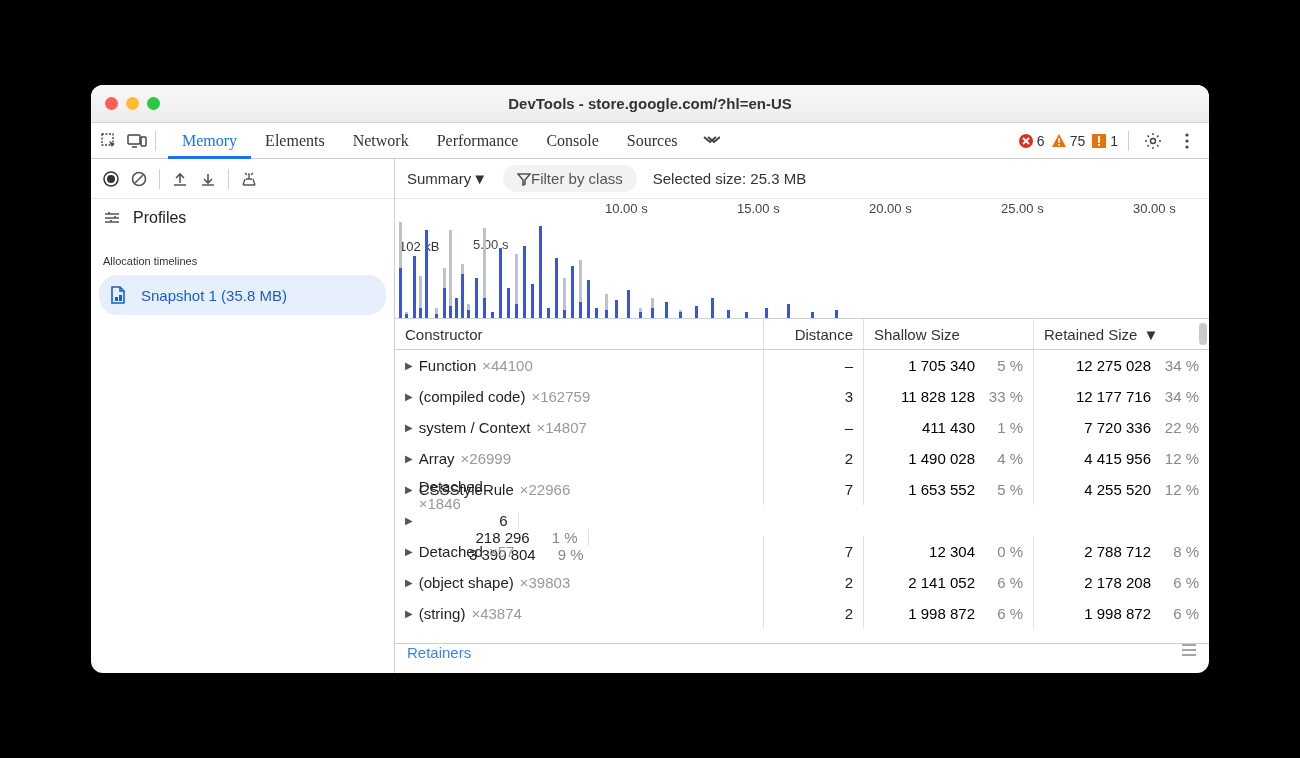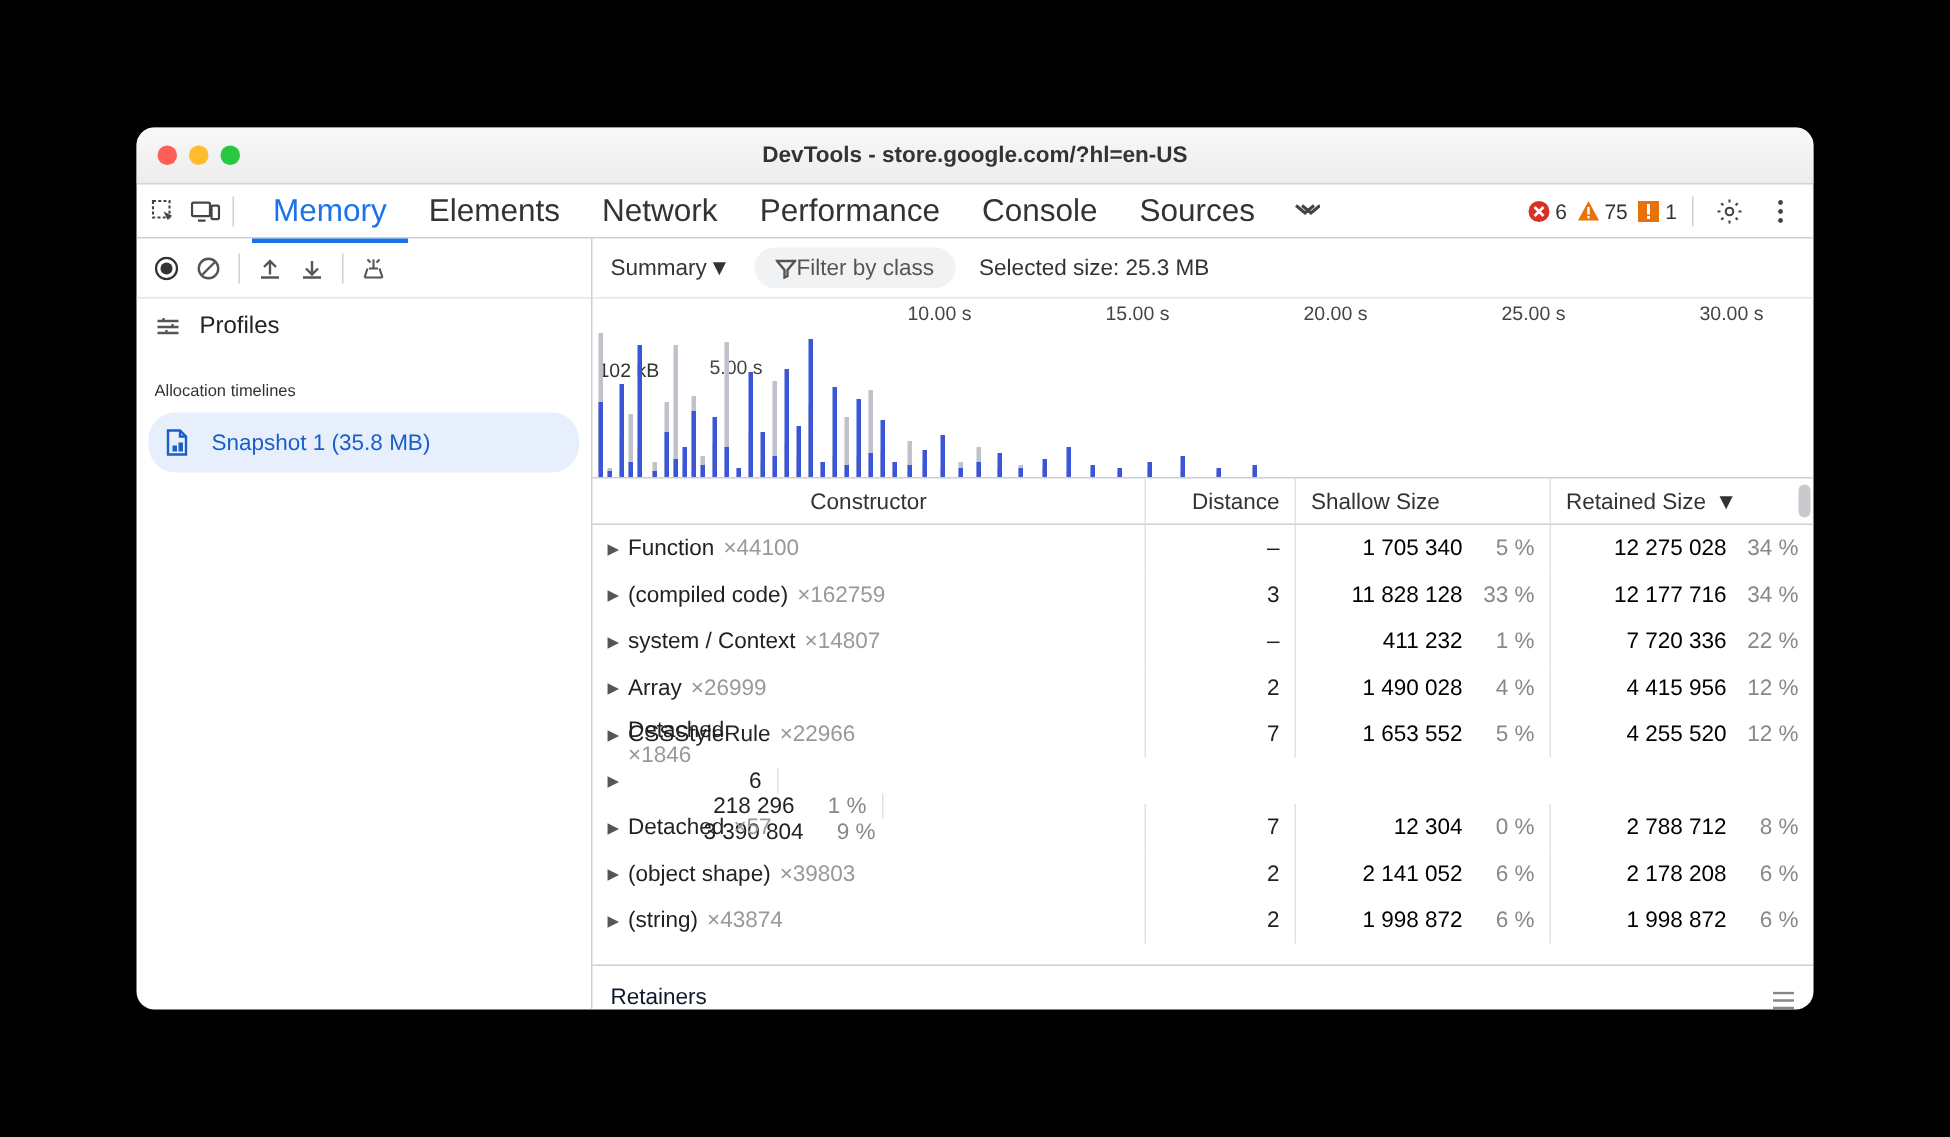--- a/index.html
+++ b/index.html
@@ -5,21 +5,21 @@
 * { margin: 0; padding: 0; box-sizing: border-box; font-family: -apple-system, BlinkMacSystemFont, "Segoe UI", Helvetica, Arial, sans-serif; }
 body { background: #000; width: 1300px; height: 758px; display: flex; align-items: center; justify-content: center; }
 .window { width: 1118px; height: 588px; background: #fff; border-radius: 12px; overflow: hidden; box-shadow: 0 20px 60px rgba(0,0,0,.5); display: flex; flex-direction: column; }
 .titlebar { height: 38px; background: linear-gradient(#f8f8f8,#ededed); display: flex; align-items: center; padding: 0 14px; border-bottom: 1px solid #d3d3d3; position: relative; }
 .traffic { display: flex; gap: 8px; }
 .tlc { width: 13px; height: 13px; border-radius: 50%; }
 .wtitle { position: absolute; left: 0; right: 0; text-align: center; font-size: 15px; font-weight: 700; color: #333; pointer-events: none; }
 .toolbar { height: 36px; display: flex; align-items: center; border-bottom: 1px solid #ccd0d3; padding: 0 4px; }
 .tb-ico { width: 28px; height: 28px; display: flex; align-items: center; justify-content: center; cursor: pointer; color: #444; }
 .tabs { display: flex; gap: 0; margin-left: 8px; }
-.tab { padding: 9px 14px 7px; font-size: 21px; color: #333; cursor: pointer; }
+.tab { padding: 9px 14px 7px; font-size: 16px; color: #333; cursor: pointer; font-family: Liberation Serif, serif; }
 .tab.active { color: #1a73e8; border-bottom: 3px solid #1a73e8; padding-bottom: 6px; }
 .tb-right { margin-left: auto; display: flex; align-items: center; gap: 6px; padding-right: 4px; }
 .stat { display: flex; align-items: center; gap: 3px; font-size: 14px; color: #333; }
 .stat .ico { width: 16px; height: 16px; }
 .divider-v { width: 1px; height: 20px; background: #ccd0d3; margin: 0 4px; }
 .content { flex: 1; display: flex; min-height: 0; }
 .sidebar { width: 304px; border-right: 1px solid #ccd0d3; display: flex; flex-direction: column; }
 .sb-tools { height: 40px; display: flex; align-items: center; padding: 0 6px; border-bottom: 1px solid #e4e6e8; }
 .sb-tools .tb-ico { color: #555; }
 .sb-tools .divider-v { margin: 0 6px; }
@@ -33,39 +33,39 @@
 .filter-pill { display: flex; align-items: center; gap: 0; background: #f0f2f4; border-radius: 16px; padding: 5px 14px; cursor: text; }
 .chart-area { height: 120px; position: relative; border-bottom: 1px solid #ccd0d3; overflow: hidden; }
 .chart-ticks { position: absolute; top: 2px; left: 0; right: 0; display: flex; font-size: 13px; color: #444; }
 .chart-tick { position: absolute; }
 .chart-ylabel { position: absolute; left: 4px; top: 40px; font-size: 13px; color: #333; }
 .chart-bars { position: absolute; left: 0; right: 0; bottom: 0; height: 96px; }
 .bar { position: absolute; bottom: 0; width: 3px; }
 .bar.g { background: #bfc2c8; }
 .bar.b { background: #3a55d6; }
 .table-head { display: flex; height: 31px; align-items: center; border-bottom: 1px solid #ccd0d3; font-size: 15px; color: #333; }
-.th { padding: 0 10px; border-right: 1px solid #e0e2e5; height: 100%; display: flex; align-items: center; justify-content: center; }
+.th { padding: 0 10px; border-right: 1px solid #e0e2e5; height: 100%; display: flex; align-items: center; }
 .th:last-child { border-right: 0; }
 .th.constructor { flex: 1; }
 .th.dist { width: 100px; justify-content: flex-end; }
 .th.shallow { width: 170px; justify-content: flex-start; }
 .th.retained { width: 175px; justify-content: flex-start; gap: 6px; }
 .table-body { flex: 1; overflow: auto; }
 .tr { display: flex; height: 31px; align-items: center; font-size: 15px; }
 .td { padding: 0 10px; border-right: 1px solid #e0e2e5; height: 100%; display: flex; align-items: center; }
 .td:last-child { border-right: 0; }
 .td.constructor { flex: 1; gap: 6px; }
 .td.dist { width: 100px; justify-content: flex-end; color: #222; }
 .td.size { width: 170px; justify-content: flex-end; gap: 8px; font-variant-numeric: tabular-nums; }
 .td.size2 { width: 175px; justify-content: flex-end; gap: 8px; font-variant-numeric: tabular-nums; }
 .pct { color: #888; min-width: 40px; text-align: right; }
 .cname { color: #222; }
 .ccount { color: #999; }
 .tri { color: #555; font-size: 10px; }
-.retainers { height: 30px; border-top: 1px solid #ccd0d3; display: flex; align-items: flex-end; padding: 0 12px; font-size: 15px; color: #0f172a; }
+.retainers { height: 30px; border-top: 1px solid #ccd0d3; display: flex; align-items: flex-start; padding: 0 12px; font-size: 15px; color: #3b82f6; }
 .retainers .menu { margin-left: auto; color: #888; cursor: pointer; }
 .scrollbar-indicator { position: absolute; right: 2px; top: 4px; width: 8px; height: 22px; background: #c8cacd; border-radius: 4px; }
 svg { display: block; }
 </style>
 </head>
 <body>
 
 <div class="window">
   <div class="titlebar">
     <div class="traffic">
@@ -360,21 +360,21 @@
               </div>
             </div>
             <div class="tr">
               <div class="td constructor">
                 <span class="tri">▶</span> 
                 <span class="cname">system / Context</span> 
                 <span class="ccount">×14807</span>
               </div>
               <div class="td dist">–</div>
               <div class="td size">
-                <span>411 232</span>
+                <span>411 430</span>
                 <span class="pct">1 %</span>
               </div>
               <div class="td size2">
                 <span>7 720 336</span>
                 <span class="pct">22 %</span>
               </div>
             </div>
             <div class="tr">
               <div class="td constructor">
                 <span class="tri">▶</span> 

